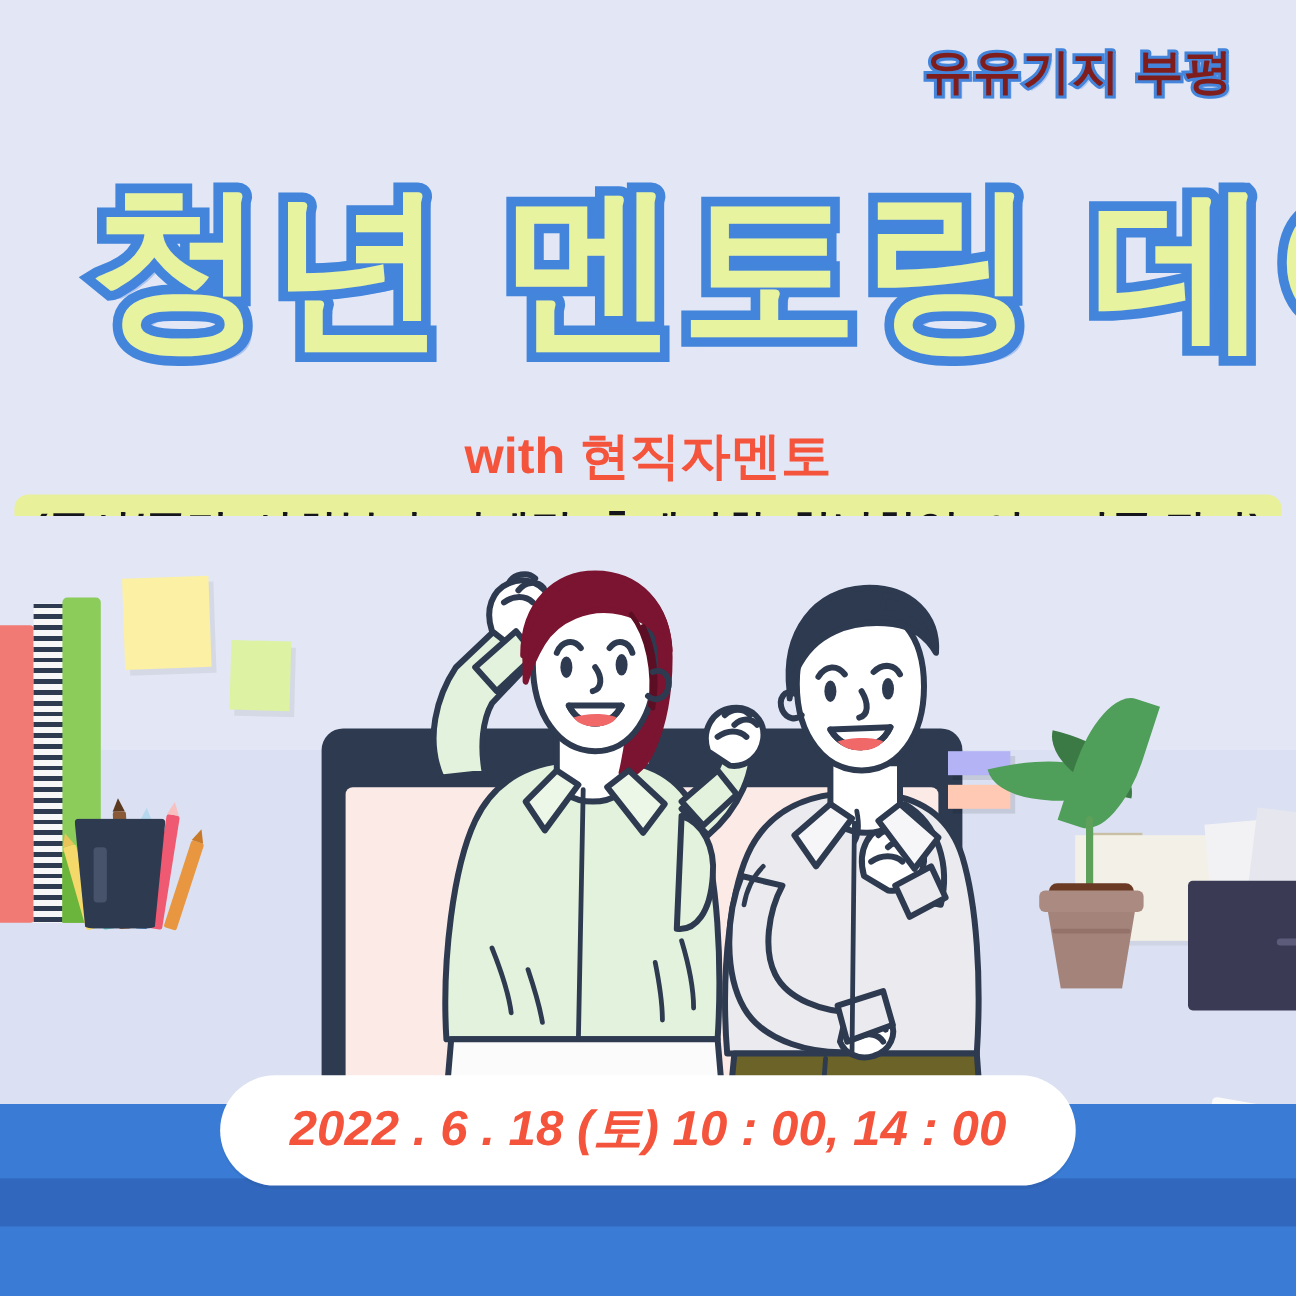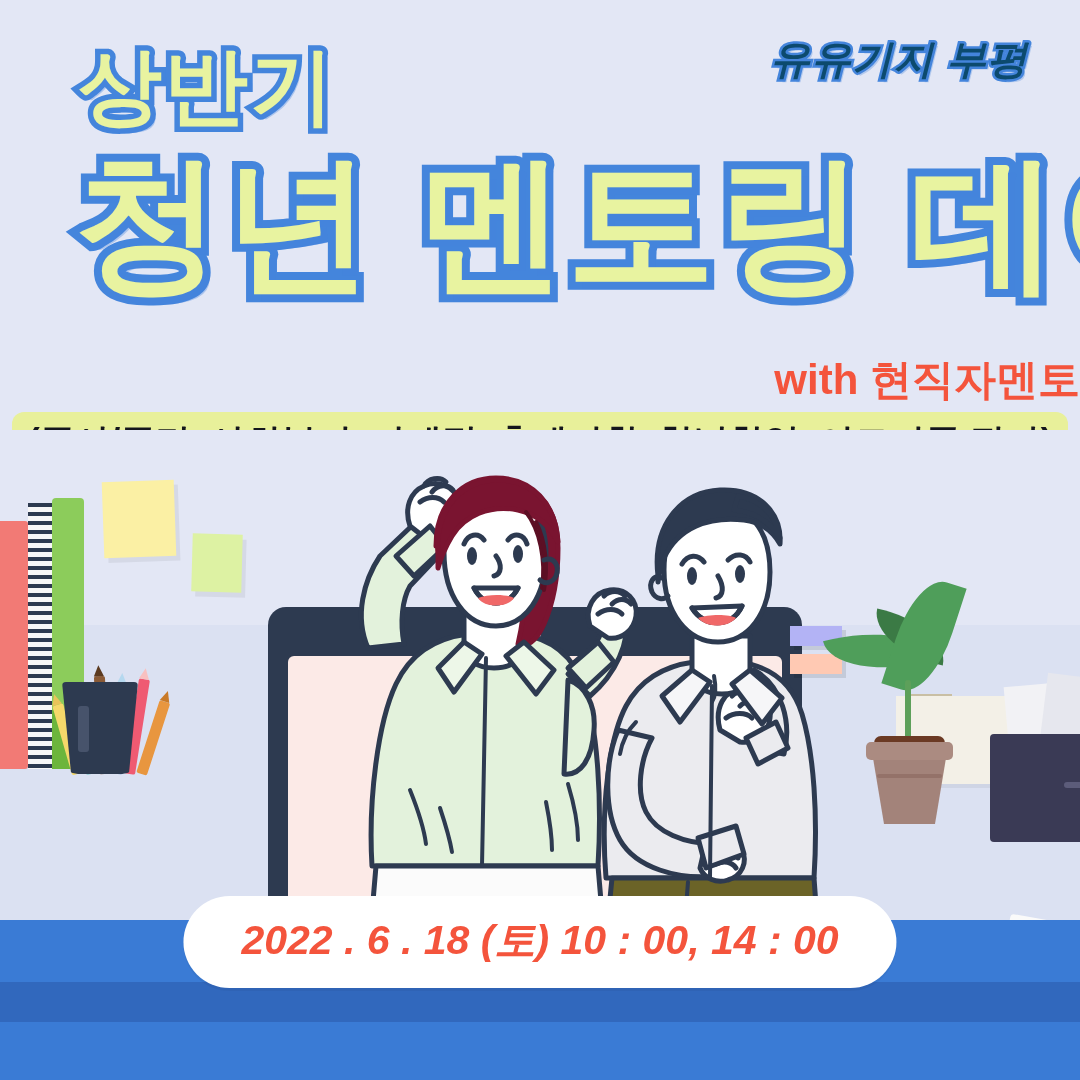--- a/index.html
+++ b/index.html
@@ -8,25 +8,24 @@
     width:1080px;height:1080px;overflow:hidden;
     font-family:"Liberation Sans","DejaVu Sans",sans-serif;
     background:#e3e7f5;
   }
   .poster{position:relative;width:1080px;height:1080px;overflow:hidden;background:#e3e7f5;}
 
   
   .brand{
     position:absolute;top:32px;right:52px;
     font-size:40px;font-weight:bold;letter-spacing:1px;
-    color:#0c4a6e;
+    color:#7f1d1d;
     -webkit-text-stroke:5px #4485dc;
     paint-order:stroke fill;
     text-shadow:3px 3px 0 rgba(68,133,220,.30);
-    font-style:italic;
   }
 
   .title-half{
     position:absolute;top:44px;left:78px;
     font-size:84px;font-weight:bold;line-height:1;letter-spacing:2px;
     color:#e8f3a0;
     -webkit-text-stroke:11px #4485dc;
     paint-order:stroke fill;
     text-shadow:5px 5px 0 rgba(68,133,220,.35);
   }
@@ -35,21 +34,21 @@
     position:absolute;top:148px;left:74px;width:940px;
     font-size:148px;font-weight:bold;line-height:1.02;letter-spacing:2px;
     color:#e8f3a0;
     -webkit-text-stroke:16px #4485dc;
     paint-order:stroke fill;
     text-shadow:7px 7px 0 rgba(68,133,220,.35);
     white-space:nowrap;
   }
 
   .with-line{
-    position:absolute;top:352px;left:0;width:1080px;text-align:right;
+    position:absolute;top:352px;left:0;width:1080px;text-align:center;
     font-size:42px;font-weight:bold;color:#f4543c;letter-spacing:0px;
   }
 
   .hl-wrap{
     position:absolute;top:412px;left:0;width:1080px;text-align:center;
   }
   .hl-box{
     display:inline-block;background:#e8f09a;border-radius:12px;
     padding:6px 16px 9px;
     font-size:36px;font-weight:bold;color:#14161c;letter-spacing:-0.5px;
@@ -137,21 +136,20 @@
   }
   .date-text{font-size:41px;font-weight:bold;color:#f4543c;letter-spacing:0px;}
 </style>
 </head>
 <body>
 
 <div class="poster">
 
   <div class="brand">유유기지 부평</div>
 
-  <div class="title-half">상반기</div>
 
   <div class="title-main">청년 멘토링 데이</div>
 
   <div class="with-line">with 현직자멘토</div>
 
   <div class="hl-wrap">
     <span class="hl-box">(공사/공단, 사회복지, 마케팅, 축제기획, 청년창업, 이모티콘 작가)</span>
   </div>
 
   <div class="scene">

